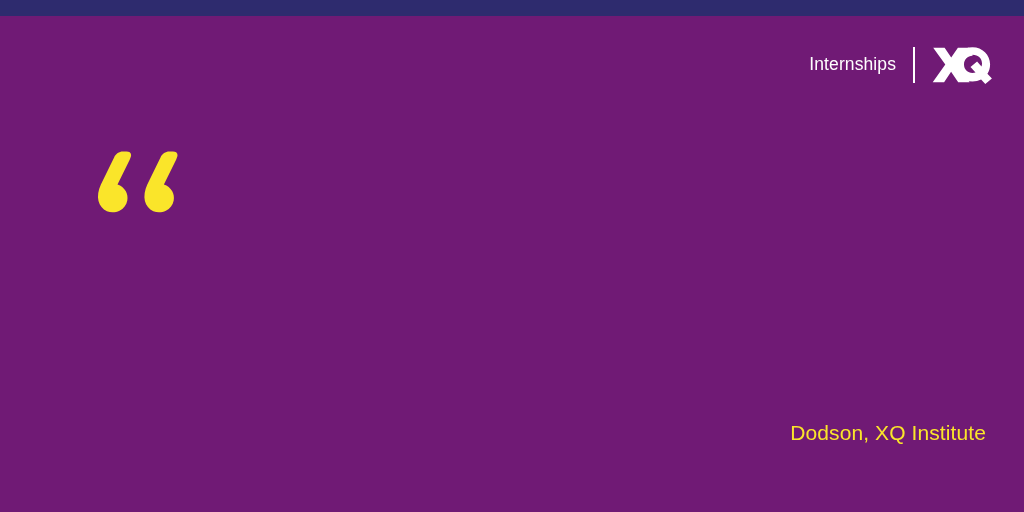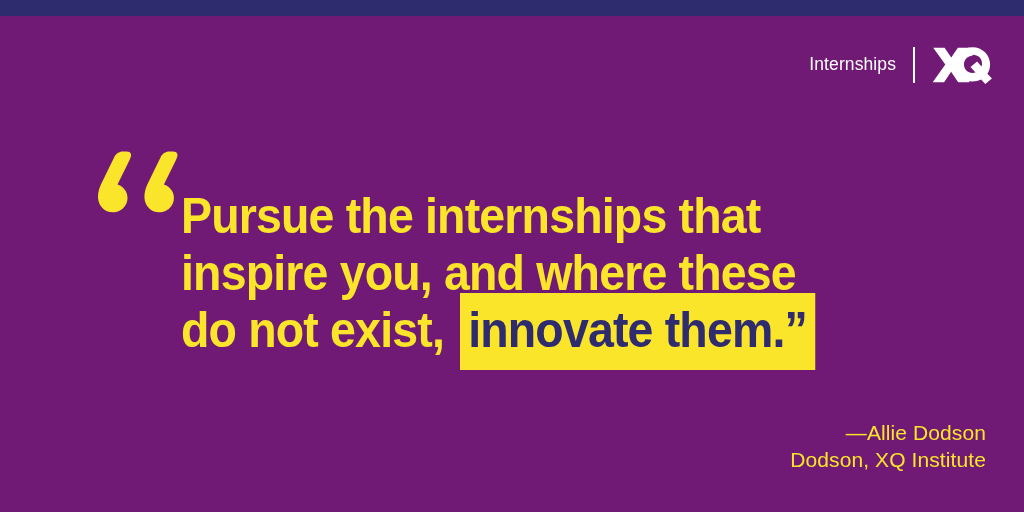--- a/index.html
+++ b/index.html
@@ -133,31 +133,19 @@
     </svg>
   </div>
 
   <div class="quote-wrap">
 
     <svg class="quote-mark" viewBox="0 0 88 66" aria-hidden="true">
       <path fill="#fae52a" d="M33.5 2.5c2.6 0 4.6 1.1 4.6 3.6 0 1.3-.5 2.8-1.4 4.6L24.5 35.4c3.6 1.2 6.4 3.5 8.2 6.6 1.6 2.8 2.2 6.1 1.6 9.4-.8 4.4-3.7 8.2-7.8 10.3-4 2-8.7 2.2-12.6.5-4.2-1.8-7.3-5.5-8.4-10.1-1.2-5.1-.2-10.8 2.4-16.6L21.1 8.4c1.7-3.7 4.9-5.9 8.8-5.9h3.6z"></path>
       <path fill="#fae52a" d="M79.9 2.5c2.6 0 4.6 1.1 4.6 3.6 0 1.3-.5 2.8-1.4 4.6L70.9 35.4c3.6 1.2 6.4 3.5 8.2 6.6 1.6 2.8 2.2 6.1 1.6 9.4-.8 4.4-3.7 8.2-7.8 10.3-4 2-8.7 2.2-12.6.5-4.2-1.8-7.3-5.5-8.4-10.1-1.2-5.1-.2-10.8 2.4-16.6L67.5 8.4c1.7-3.7 4.9-5.9 8.8-5.9h3.6z"></path>
     </svg>
 
-    <div class="quote-lines">
-      <div class="qline">
-        <span>Pursue the internships that</span>
-      </div>
-      <div class="qline">
-        <span>inspire you, and where these</span>
-      </div>
-      <div class="qline">
-        <span>do not exist, </span><span class="hl">innovate them.”</span>
-      </div>
-    </div>
   </div>
 
   <div class="attribution">
-    <div class="attrib-line">—Allie Dodson</div>
     <div class="attrib-line">Dodson, XQ Institute</div>
   </div>
 
 </div>
 
 </body></html>

